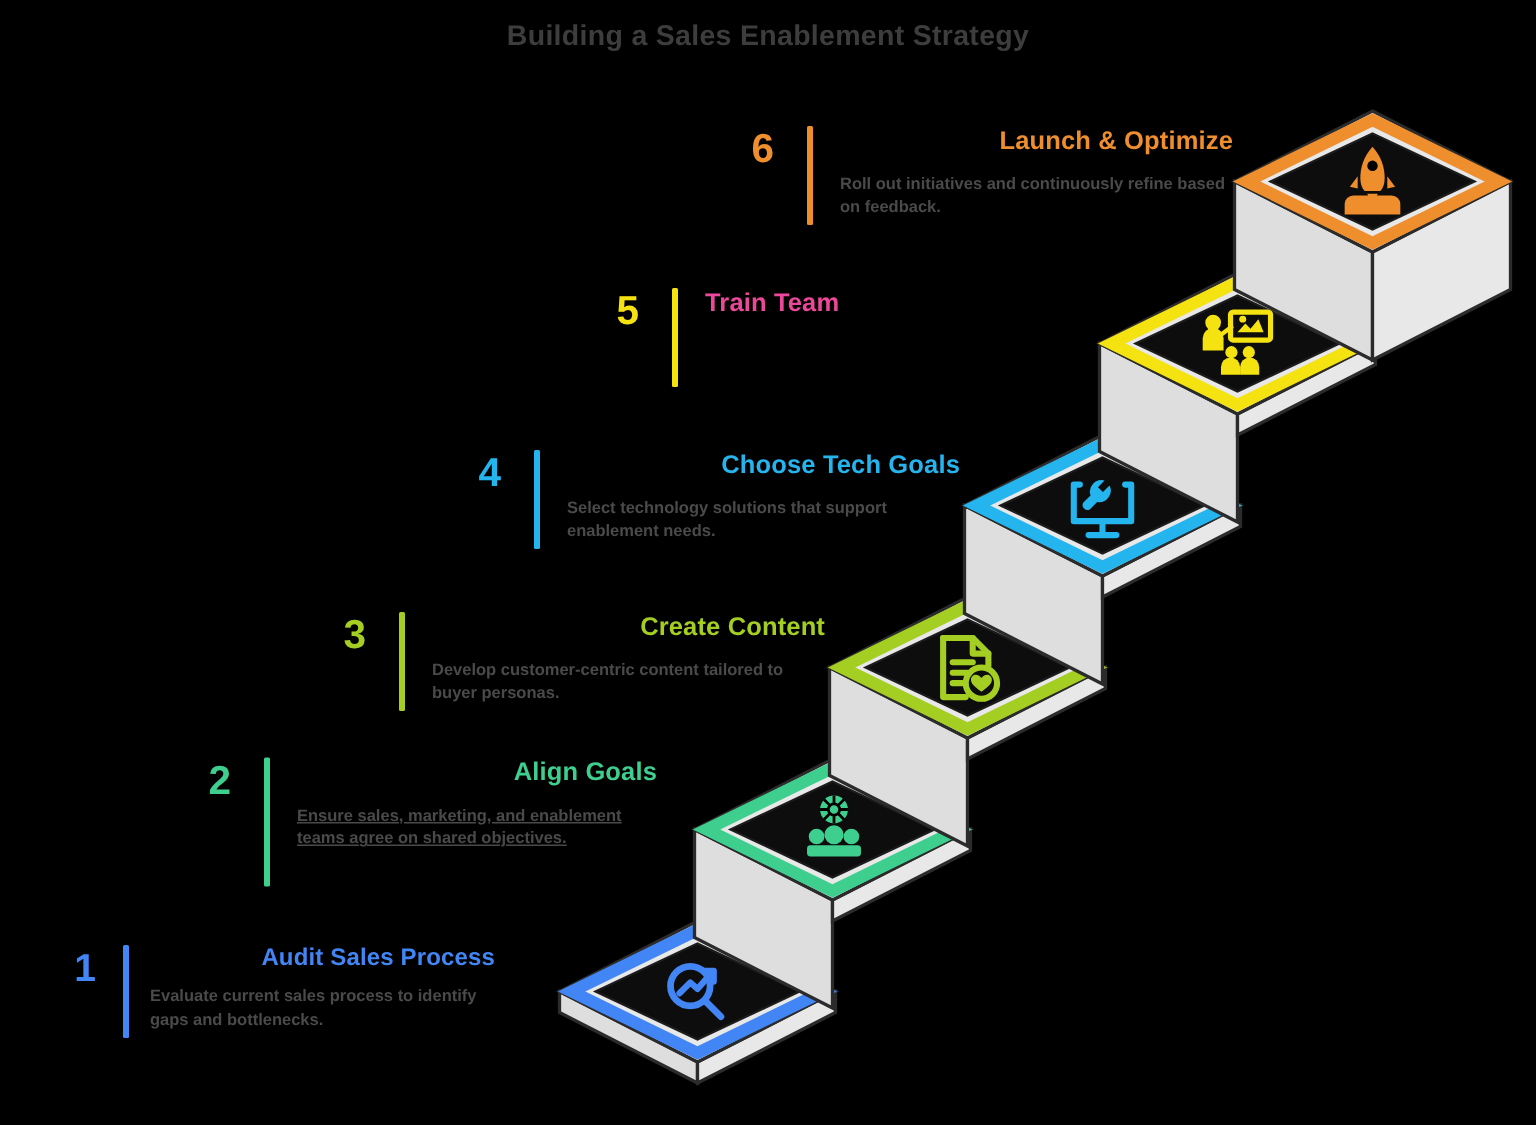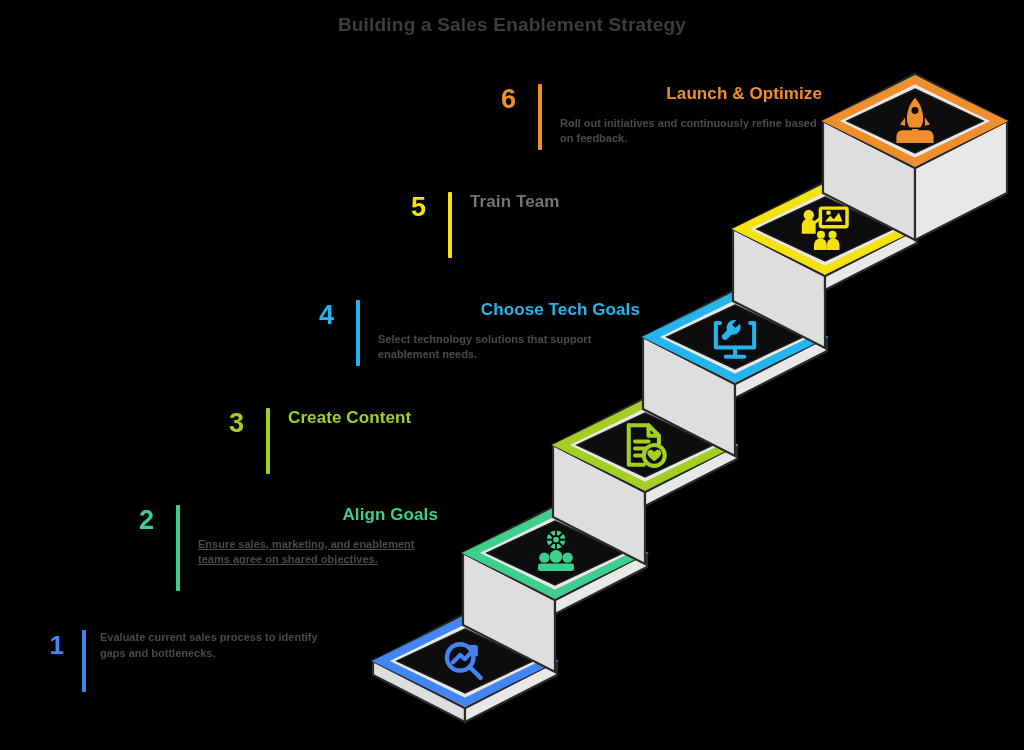--- a/index.html
+++ b/index.html
@@ -276,51 +276,53 @@
     <div class="step-body">
       <div class="step-title" style="color:#ef8e2c">Launch &amp; Optimize</div>
       <div class="step-desc">Roll out initiatives and continuously refine based on feedback.</div>
     </div>
   </div>
 
   <div class="step-text" id="text-5">
     <div class="step-num" style="color:#f5e211">5</div>
     <div class="step-bar" style="background:#f5e211"></div>
     <div class="step-body">
-      <div class="step-title" style="color:#737373">Train Team</div>
+      <div class="step-title" style="color:#ec4899">Train Team</div>
     </div>
   </div>
 
   <div class="step-text" id="text-4">
     <div class="step-num" style="color:#25b5ee">4</div>
     <div class="step-bar" style="background:#25b5ee"></div>
     <div class="step-body">
       <div class="step-title" style="color:#25b5ee">Choose Tech Goals</div>
       <div class="step-desc">Select technology solutions that support enablement needs.</div>
     </div>
   </div>
 
   <div class="step-text" id="text-3">
     <div class="step-num" style="color:#a4ce22">3</div>
     <div class="step-bar" style="background:#a4ce22"></div>
     <div class="step-body">
       <div class="step-title" style="color:#a4ce22">Create Content</div>
+      <div class="step-desc">Develop customer-centric content tailored to buyer personas.</div>
     </div>
   </div>
 
   <div class="step-text" id="text-2">
     <div class="step-num" style="color:#3ecf8e">2</div>
     <div class="step-bar" style="background:#3ecf8e"></div>
     <div class="step-body">
       <div class="step-title" style="color:#3ecf8e">Align Goals</div>
       <div class="step-desc">Ensure sales, marketing, and enablement teams agree on shared objectives.</div>
     </div>
   </div>
 
   <div class="step-text" id="text-1">
     <div class="step-num" style="color:#4285f4">1</div>
     <div class="step-bar" style="background:#4285f4"></div>
     <div class="step-body">
+      <div class="step-title" style="color:#4285f4">Audit Sales Process</div>
       <div class="step-desc">Evaluate current sales process to identify gaps and bottlenecks.</div>
     </div>
   </div>
 
 </div>
 
 </body></html>

